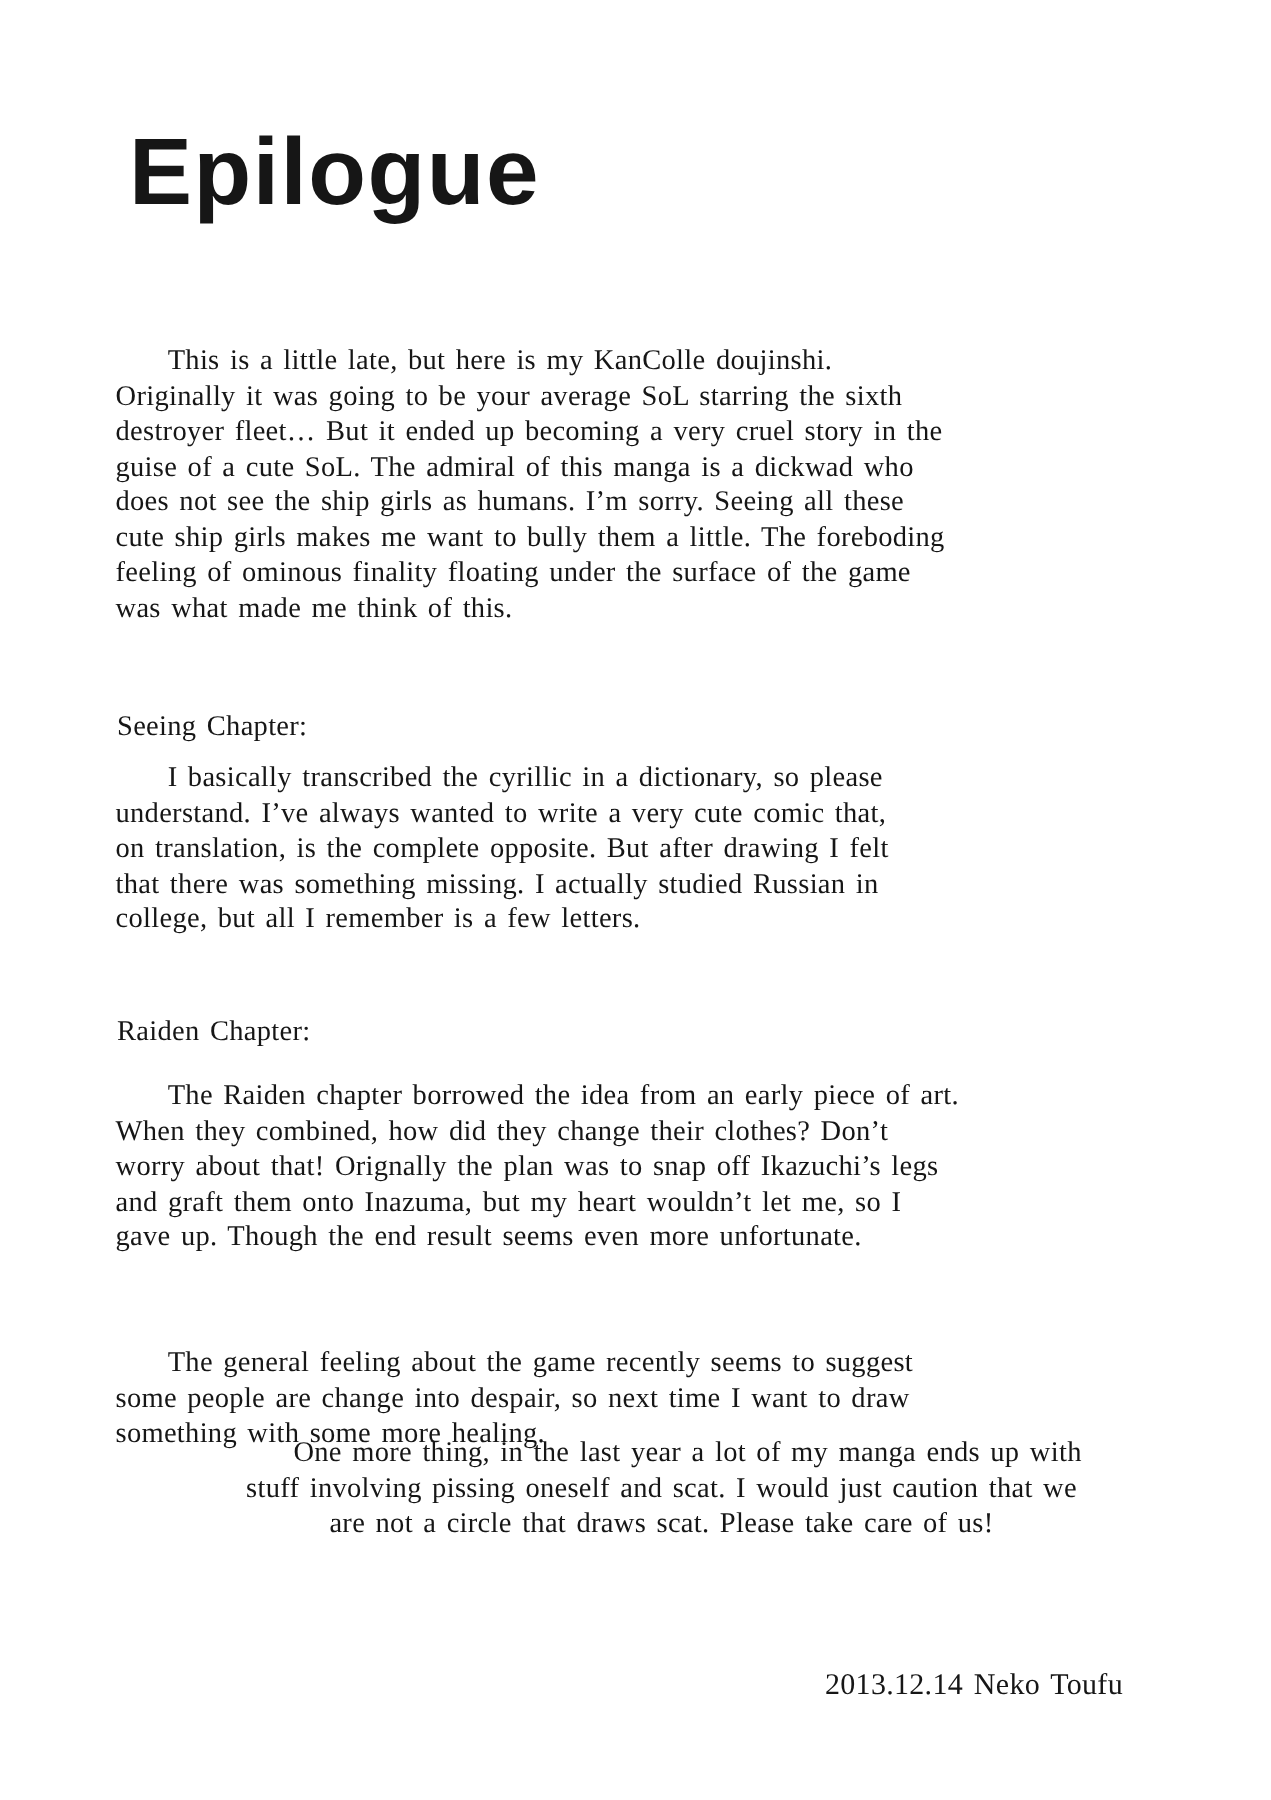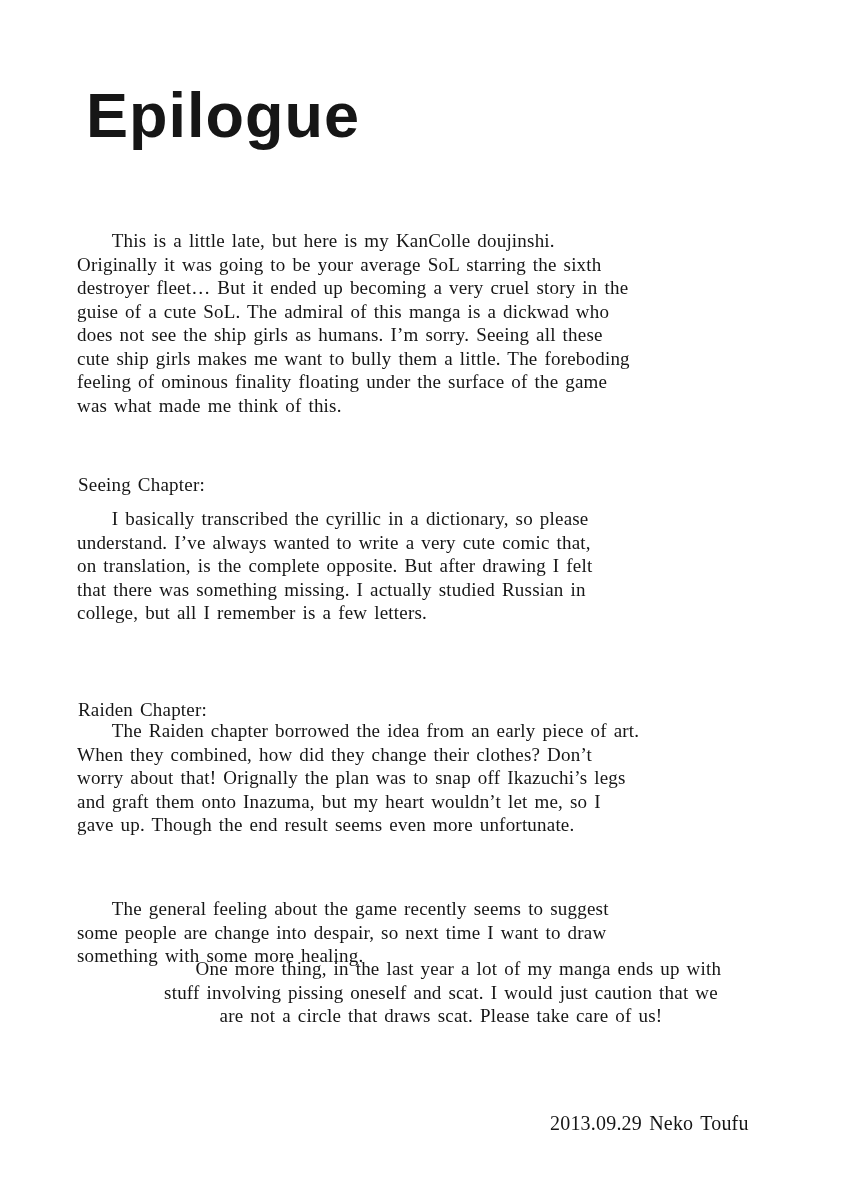--- a/index.html
+++ b/index.html
@@ -37,21 +37,21 @@
     word-spacing: 2px;
     color: var(--ink);
     white-space: pre-wrap;
     font-family: Liberation Serif, serif;
   }
   .para { left: 45px; width: 760px; }
   .heading { left: 46px; width: 400px; }
   .p-intro    { top: 197px; }
   .h-hibiki   { top: 441px; }
   .p-hibiki   { top: 475px; }
-  .h-raiden   { top: 666px; }
+  .h-raiden   { top: 644px; }
   .p-raiden   { top: 687px; }
   .p-closing1 { top: 865px; }
   .p-closing2 { top: 925px; text-align: center; }
   .signature  { left: 518px; top: 1080px; font-size: 20px; }
 </style>
 </head>
 <body>
 
 <div class="page">
 
@@ -83,15 +83,15 @@
 gave up. Though the end result seems even more unfortunate.</div>
 
   <div class="para p-closing1">     The general feeling about the game recently seems to suggest
 some people are change into despair, so next time I want to draw
 something with some more healing.</div>
 
   <div class="para p-closing2">     One more thing, in the last year a lot of my manga ends up with
 stuff involving pissing oneself and scat. I would just caution that we
 are not a circle that draws scat. Please take care of us!</div>
 
-  <div class="signature">2013.09.29 Neko Toufu</div>
+  <div class="signature">2013.12.14 Neko Toufu</div>
 
 </div>
 
 </body></html>

